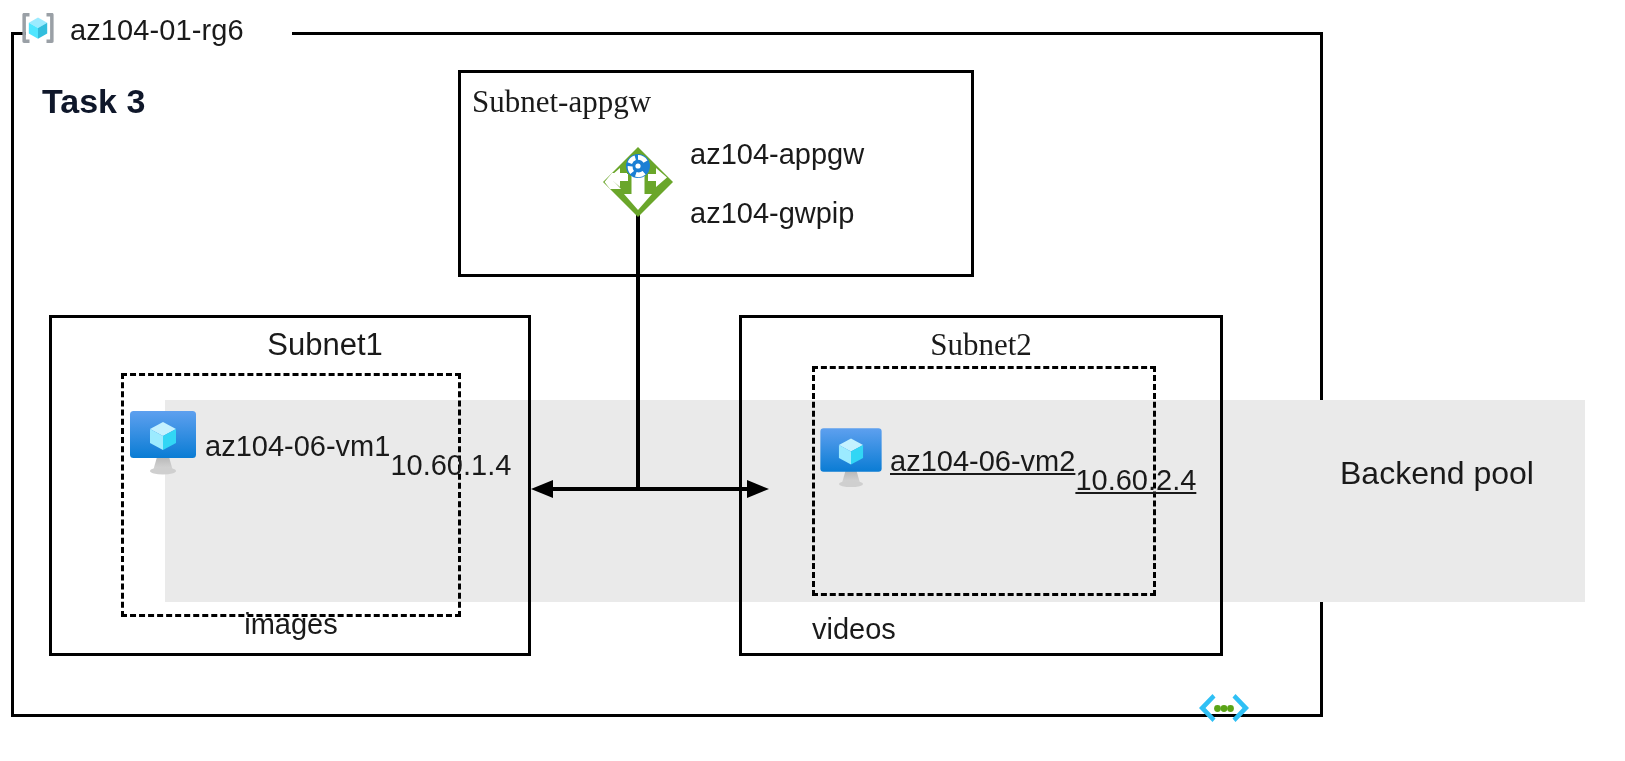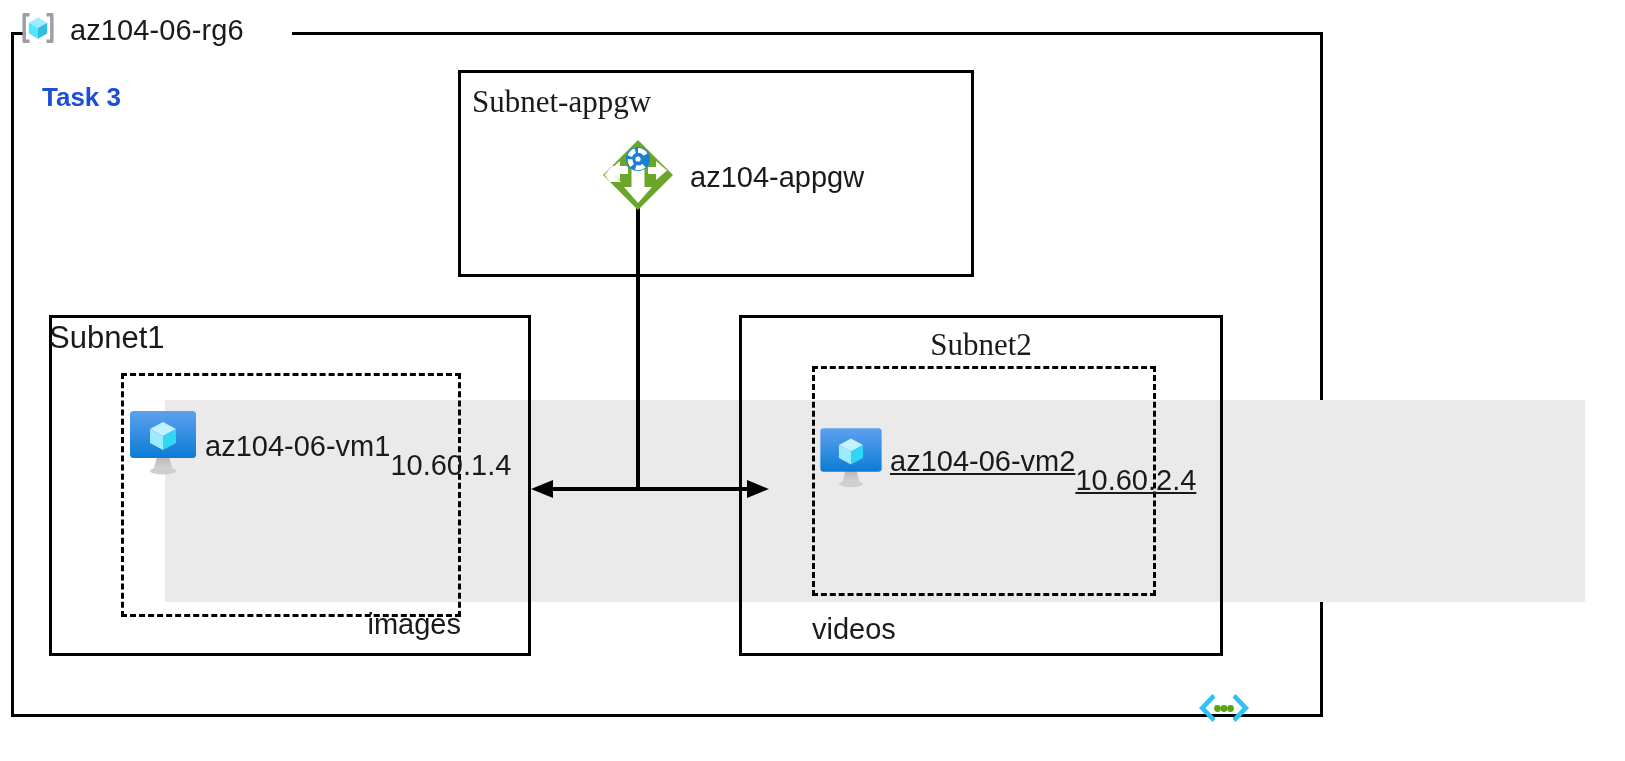--- a/index.html
+++ b/index.html
@@ -90,21 +90,21 @@
   #subnet2-box      { left: 739px; top: 315px; width: 484px; height: 341px; }
 
   .subnet-title {
     position: absolute;
     font-size: 31px;
     color: #1a1a1a;
     white-space: nowrap;
     z-index: 6;
   }
   #subnet-appgw-title { left: 472px; top: 84px; font-family: Liberation Serif, serif; }
-  #subnet1-title      { left: 49px;  top: 320px; width: 552px; }
+  #subnet1-title      { left: 49px;  top: 327px; width: 552px; text-align: center; }
   #subnet2-title      { left: 739px; top: 327px; width: 484px; text-align: center; font-family: Liberation Serif, serif; }
 
   
   .vm-dashed {
     position: absolute;
     border: 3px dashed #000000;
     box-sizing: border-box;
     background: transparent;
     z-index: 5;
   }
@@ -130,21 +130,21 @@
   .vm-name { margin-top: 6px; }
 
   
   .subnet-footer {
     position: absolute;
     font-size: 29px;
     color: #1a1a1a;
     white-space: nowrap;
     z-index: 6;
   }
-  #subnet1-footer { left: 121px; top: 608px; width: 340px; text-align: right; }
+  #subnet1-footer { left: 121px; top: 608px; width: 340px; text-align: center; }
   #subnet2-footer { left: 812px; top: 613px; width: 344px; }
 
   
   #appgw-node {
     position: absolute;
     left: 600px;
     top: 137px;
     display: flex;
     align-items: center;
     gap: 14px;
@@ -170,23 +170,23 @@
     height: 761px;
     z-index: 6;
     pointer-events: none;
   }
 
   
   #task-badge {
     position: absolute;
     left: 42px;
     top: 82px;
-    font-size: 26px;
+    font-size: 34px;
     font-weight: bold;
-    color: #1d4ed8;
+    color: #0f172a;
     white-space: nowrap;
     z-index: 8;
   }
 
   
   #code-icon {
     position: absolute;
     left: 1196px;
     top: 688px;
     width: 56px;
@@ -203,39 +203,40 @@
     background: #ffffff;
     z-index: 8;
   }
 </style>
 </head>
 <body>
 
 <div id="canvas">
 
   <div id="backend-band"></div>
+  <div id="backend-pool-label">Backend pool</div>
 
   <div id="rg-frame"></div>
   <div id="rg-label-gap"></div>
   <div id="rg-label-wrap">
     <span>
       <svg width="40" height="40" viewBox="0 0 40 40">
 
         <path d="M11.5 5 H6.0 C5.0 5 4.4 5.7 4.4 6.7 V33.3 C4.4 34.3 5.0 35 6.0 35 H11.5 V31.6 H7.9 V8.4 H11.5 Z" fill="#9aa0a6"></path>
 
         <path d="M28.5 5 H34.0 C35.0 5 35.6 5.7 35.6 6.7 V33.3 C35.6 34.3 35.0 35 34.0 35 H28.5 V31.6 H32.1 V8.4 H28.5 Z" fill="#9aa0a6"></path>
 
         <path d="M20 9.5 L29.2 14.8 L20 20.1 L10.8 14.8 Z" fill="#9cebff"></path>
 
         <path d="M10.8 14.8 L20 20.1 L20 30.7 L10.8 25.4 Z" fill="#50e6ff"></path>
 
         <path d="M29.2 14.8 L29.2 25.4 L20 30.7 L20 20.1 Z" fill="#32bedd"></path>
       </svg>
     </span>
-    <span id="rg-label-text">az104-06-rg6</span>
+    <span id="rg-label-text">az104-01-rg6</span>
   </div>
 
   <div id="task-badge">Task 3</div>
 
   <div id="subnet-appgw-box" class="subnet-box"></div>
   <div id="subnet-appgw-title" class="subnet-title">Subnet-appgw</div>
 
   <div id="appgw-node">
     <span>
       <svg width="76" height="76" viewBox="0 0 76 76">
@@ -253,20 +254,21 @@
         <circle cx="38" cy="22" r="11" fill="#1b7fd4"></circle>
         <path d="M38 11 a11 11 0 0 1 9.5 5.5 l-4 2.2 a6.5 6.5 0 0 0 -5.5 -3.0 z" fill="#ffffff"></path>
         <path d="M27.6 18.2 a11 11 0 0 1 7.0 -6.8 l1.3 4.6 a6.3 6.3 0 0 0 -3.9 3.9 z" fill="#ffffff"></path>
         <path d="M30.3 30.0 a11 11 0 0 1 -2.6 -8.0 l4.9 0.5 a6.2 6.2 0 0 0 1.4 4.4 z" fill="#ffffff"></path>
         <path d="M45.6 30.6 a11 11 0 0 1 -10.6 2.0 l1.6 -4.6 a6.2 6.2 0 0 0 6.0 -1.1 z" fill="#ffffff"></path>
         <circle cx="38" cy="22" r="2.6" fill="#ffffff"></circle>
       </svg>
     </span>
     <span id="appgw-labels">
       <span>az104-appgw</span>
+      <span>az104-gwpip</span>
     </span>
   </div>
 
   <div id="subnet1-box" class="subnet-box"></div>
   <div id="subnet1-title" class="subnet-title">Subnet1</div>
   <div id="vm1-dashed" class="vm-dashed"></div>
   <div id="vm1-node" class="vm-node">
     <span>
       <svg width="84" height="74" viewBox="0 0 84 74">
         <defs>

